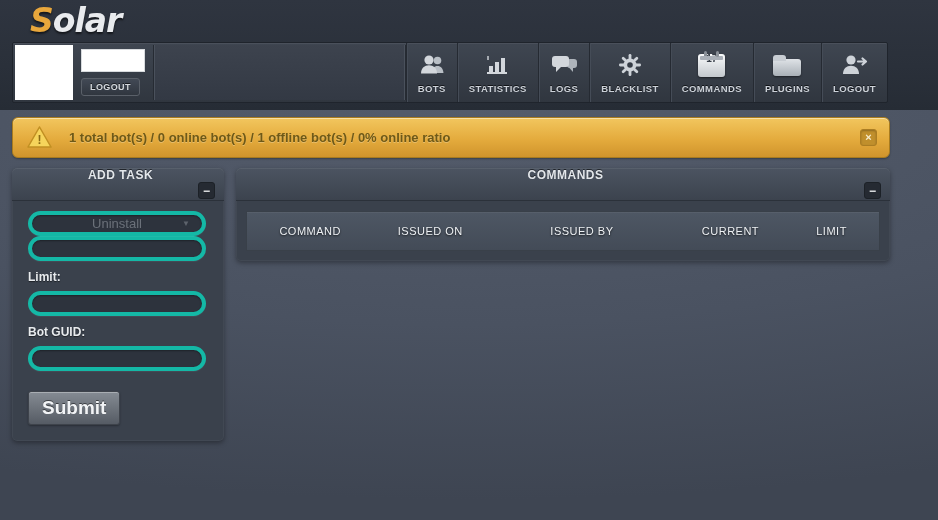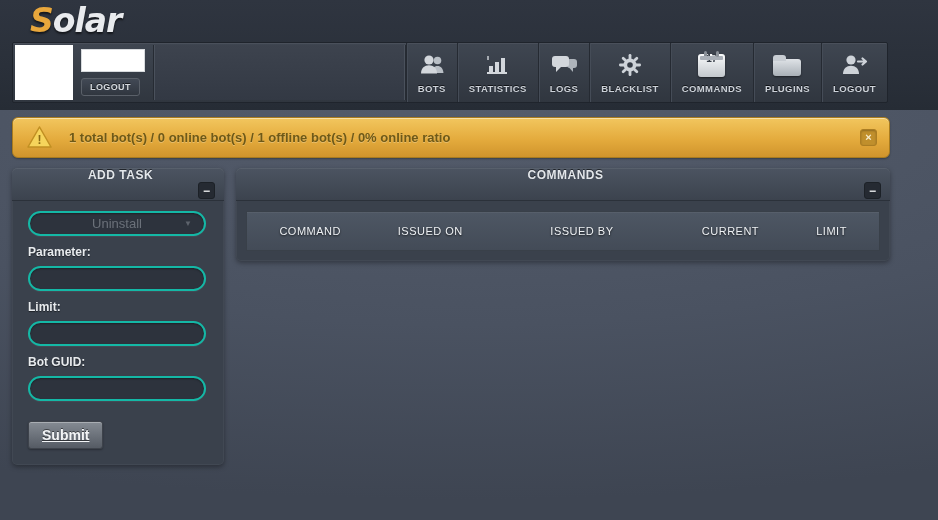--- a/index.html
+++ b/index.html
@@ -142,37 +142,36 @@
   }
 
   .add-task-panel { width:212px; flex:none; }
   .add-task-body { padding:10px 16px 16px; }
   .field-label {
     font-size:12px; font-weight:bold; color:#e8ebee;
     text-shadow:0 1px 1px rgba(0,0,0,0.5); margin:9px 0 7px;
   }
   .pill {
     width:178px; height:25px;
-    background:#2d333d; border:2px solid #14b8a6; border-radius:13px;
+    background:#2d333d; border:4px solid #14b8a6; border-radius:13px;
     box-shadow:inset 0 1px 2px rgba(0,0,0,0.35), 0 1px 0 rgba(255,255,255,0.05);
   }
   .select-pill {
     display:flex; align-items:center; justify-content:center; position:relative;
     color:#6b717a; font-size:13px; cursor:pointer;
   }
   .select-caret { position:absolute; right:12px; font-size:8px; color:#5d636c; }
   input.pill { outline:none; color:#cfd3d8; font-size:12px; padding:0 12px; }
   .submit-btn {
     margin-top:20px; padding:5px 13px;
-    font-size:14px; font-weight:bold; color:#f2f4f6;
+    font-size:19px; font-weight:bold; color:#f2f4f6;
     text-shadow:0 -1px 0 rgba(0,0,0,0.5);
     background:linear-gradient(180deg,#858b93,#555b64);
     border:1px solid #3e434b; border-radius:3px; cursor:pointer;
     box-shadow:inset 0 1px 0 rgba(255,255,255,0.3), 0 1px 2px rgba(0,0,0,0.3);
-    text-decoration:underline;
   }
 
   .commands-panel { flex:1; }
   .commands-body { padding:10px; }
   .table-head {
     height:40px; display:flex; align-items:center;
     background:linear-gradient(180deg,#4e5764,#434b57);
     border:1px solid #394049;
     box-shadow:inset 0 1px 0 rgba(255,255,255,0.05);
   }
@@ -311,21 +310,20 @@
         <span class="panel-title">ADD TASK</span>
         <span class="collapse-btn">−</span>
       </div>
       <div class="add-task-body">
 
         <div class="pill select-pill">
           <span>Uninstall</span>
           <span class="select-caret">▼</span>
         </div>
 
-        <div class="field-label">Parameter:</div>
         <input class="pill" type="text" style="">
 
         <div class="field-label">Limit:</div>
         <input class="pill" type="text" style="">
 
         <div class="field-label">Bot GUID:</div>
         <input class="pill" type="text" style="">
 
         <button class="submit-btn">Submit</button>
       </div>

